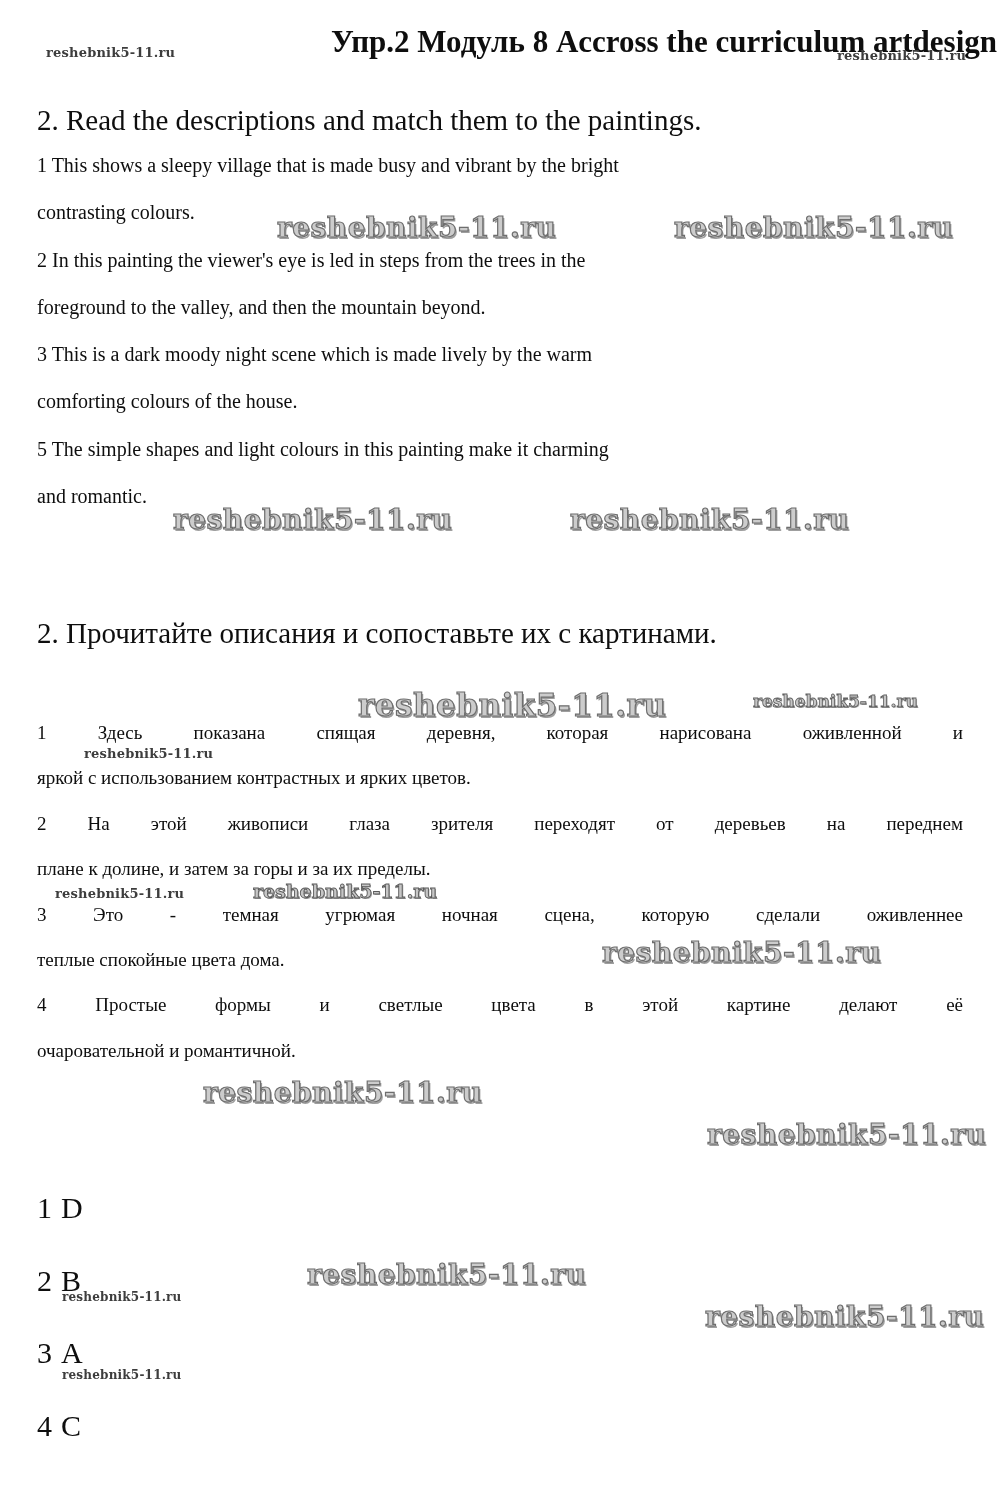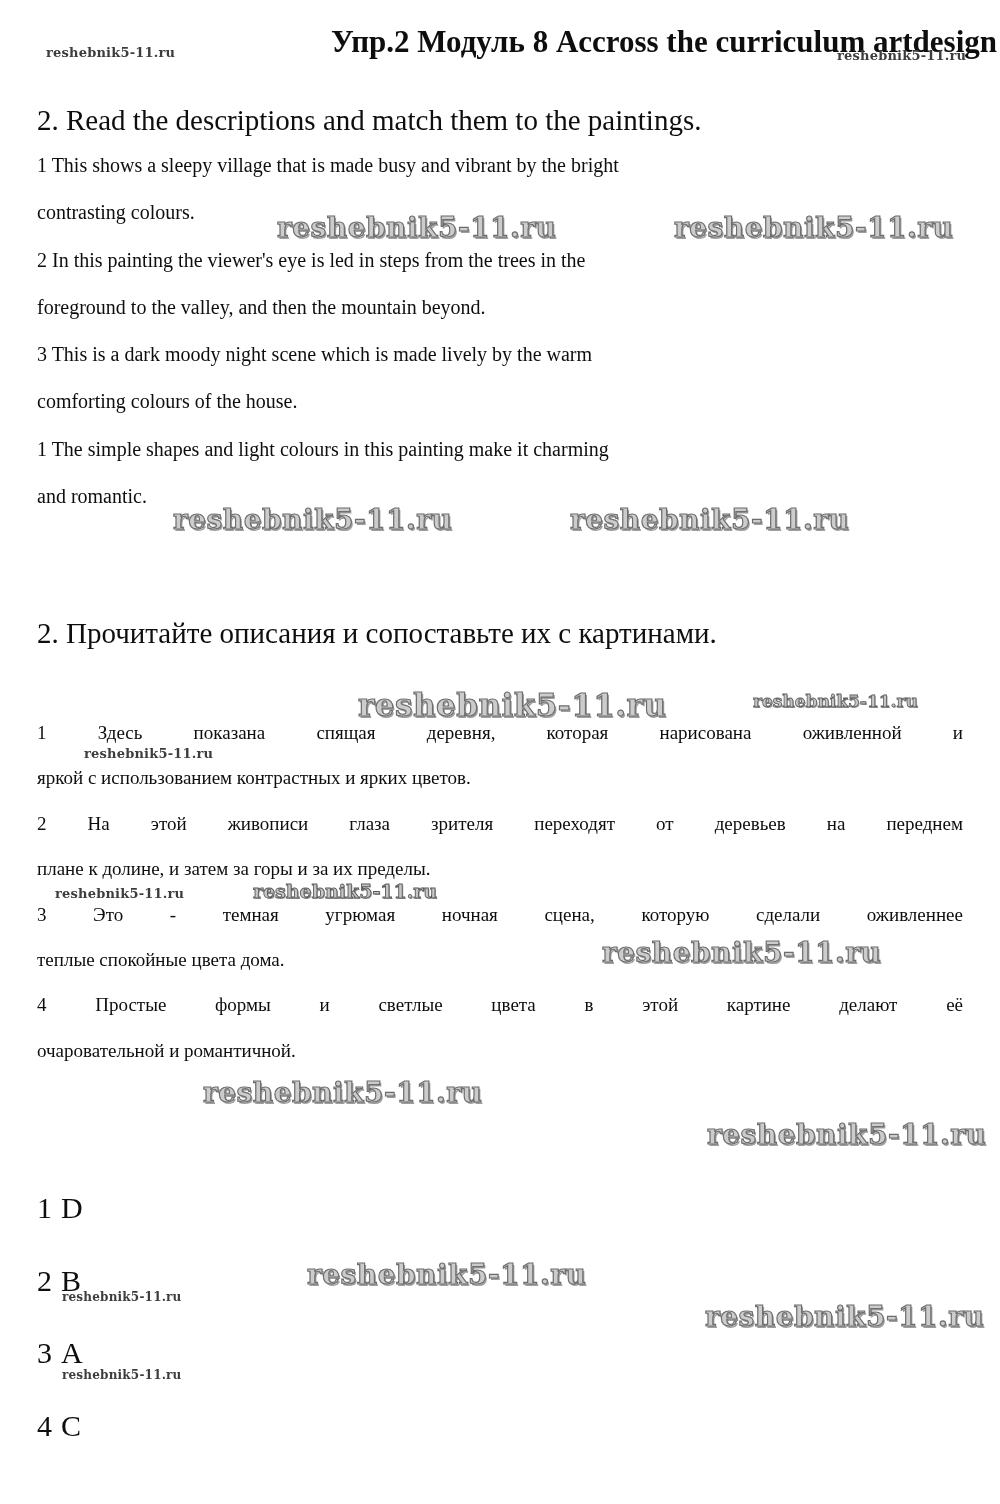--- a/index.html
+++ b/index.html
@@ -118,21 +118,21 @@
 
   <h2 class="heading en-heading">2. Read the descriptions and match them to the paintings.</h2>
 
   <div class="textblock en-lines">
     <div class="line">1 This shows a sleepy village that is made busy and vibrant by the bright</div>
     <div class="line">contrasting colours.</div>
     <div class="line">2 In this painting the viewer's eye is led in steps from the trees in the</div>
     <div class="line">foreground to the valley, and then the mountain beyond.</div>
     <div class="line">3 This is a dark moody night scene which is made lively by the warm</div>
     <div class="line">comforting colours of the house.</div>
-    <div class="line">1 The simple shapes and light colours in this painting make it charming</div>
+    <div class="line">5 The simple shapes and light colours in this painting make it charming</div>
     <div class="line">and romantic.</div>
   </div>
 
   <span class="wm wm-lg" style="left:277px; top:211px;">reshebnik5-11.ru</span>
   <span class="wm wm-lg" style="left:674px; top:211px;">reshebnik5-11.ru</span>
   <span class="wm wm-lg" style="left:173px; top:503px;">reshebnik5-11.ru</span>
   <span class="wm wm-lg" style="left:570px; top:503px;">reshebnik5-11.ru</span>
 
   <h2 class="heading ru-heading">2. Прочитайте описания и сопоставьте их с картинами.</h2>
 

